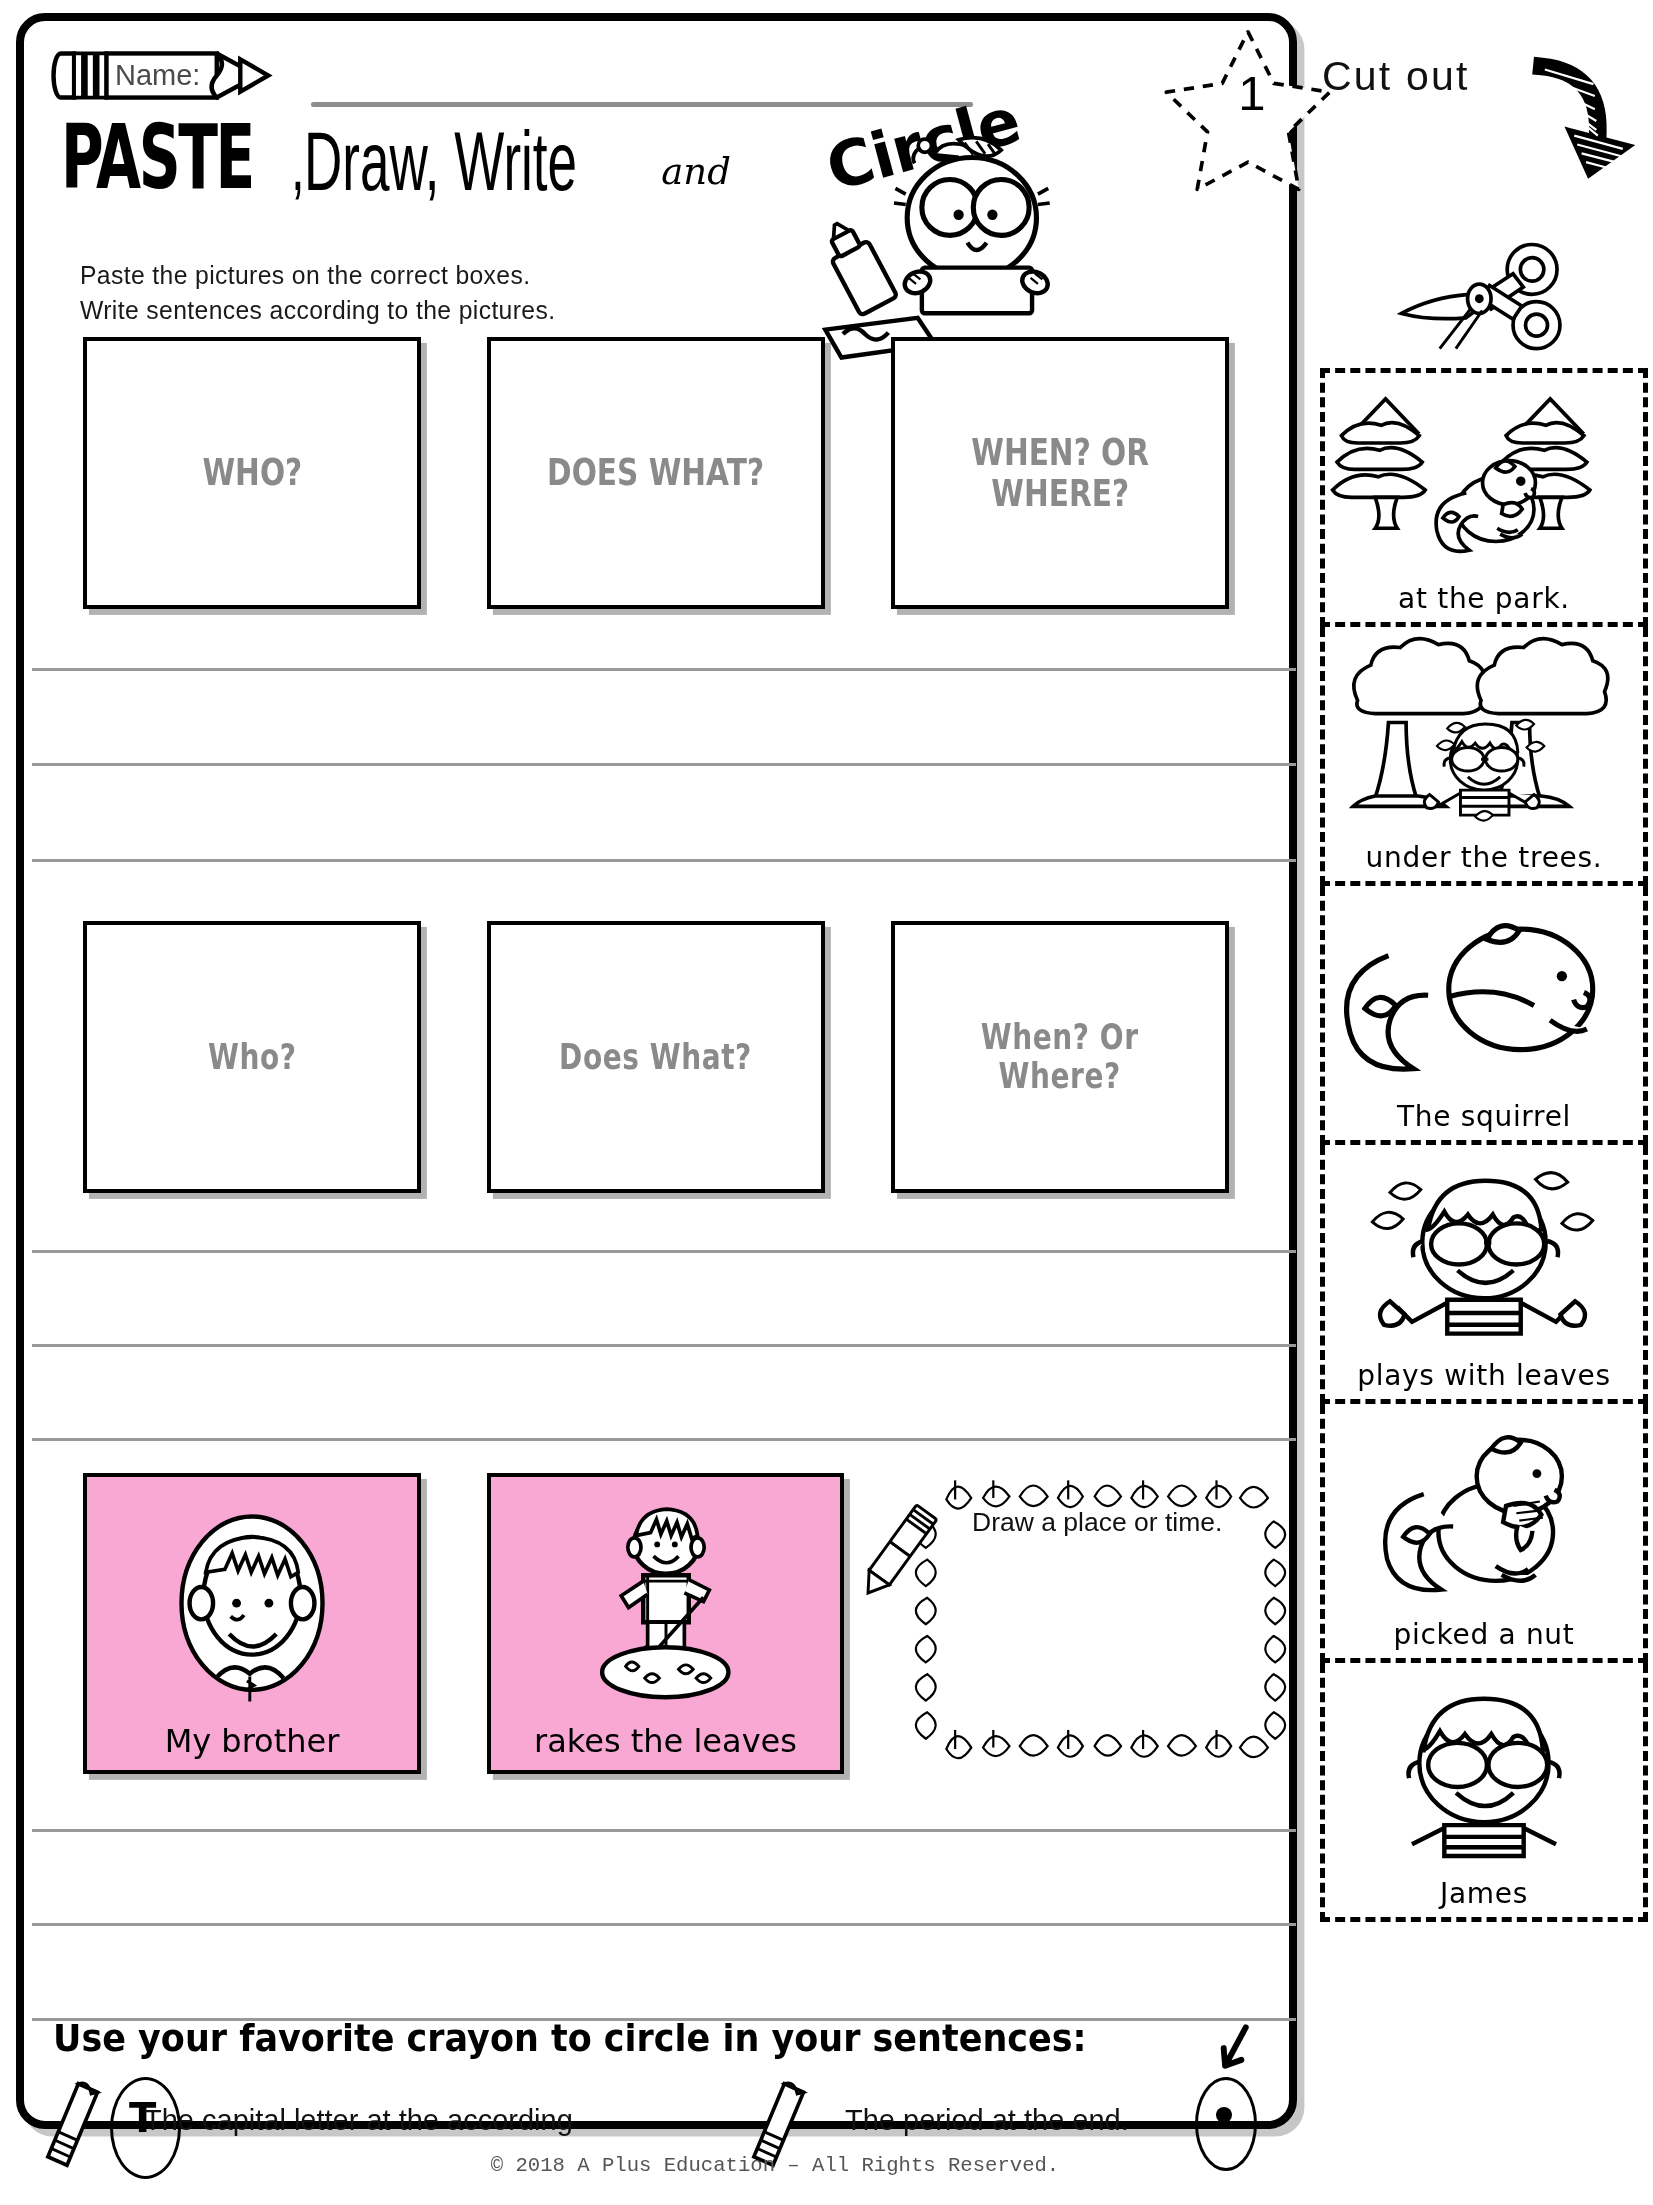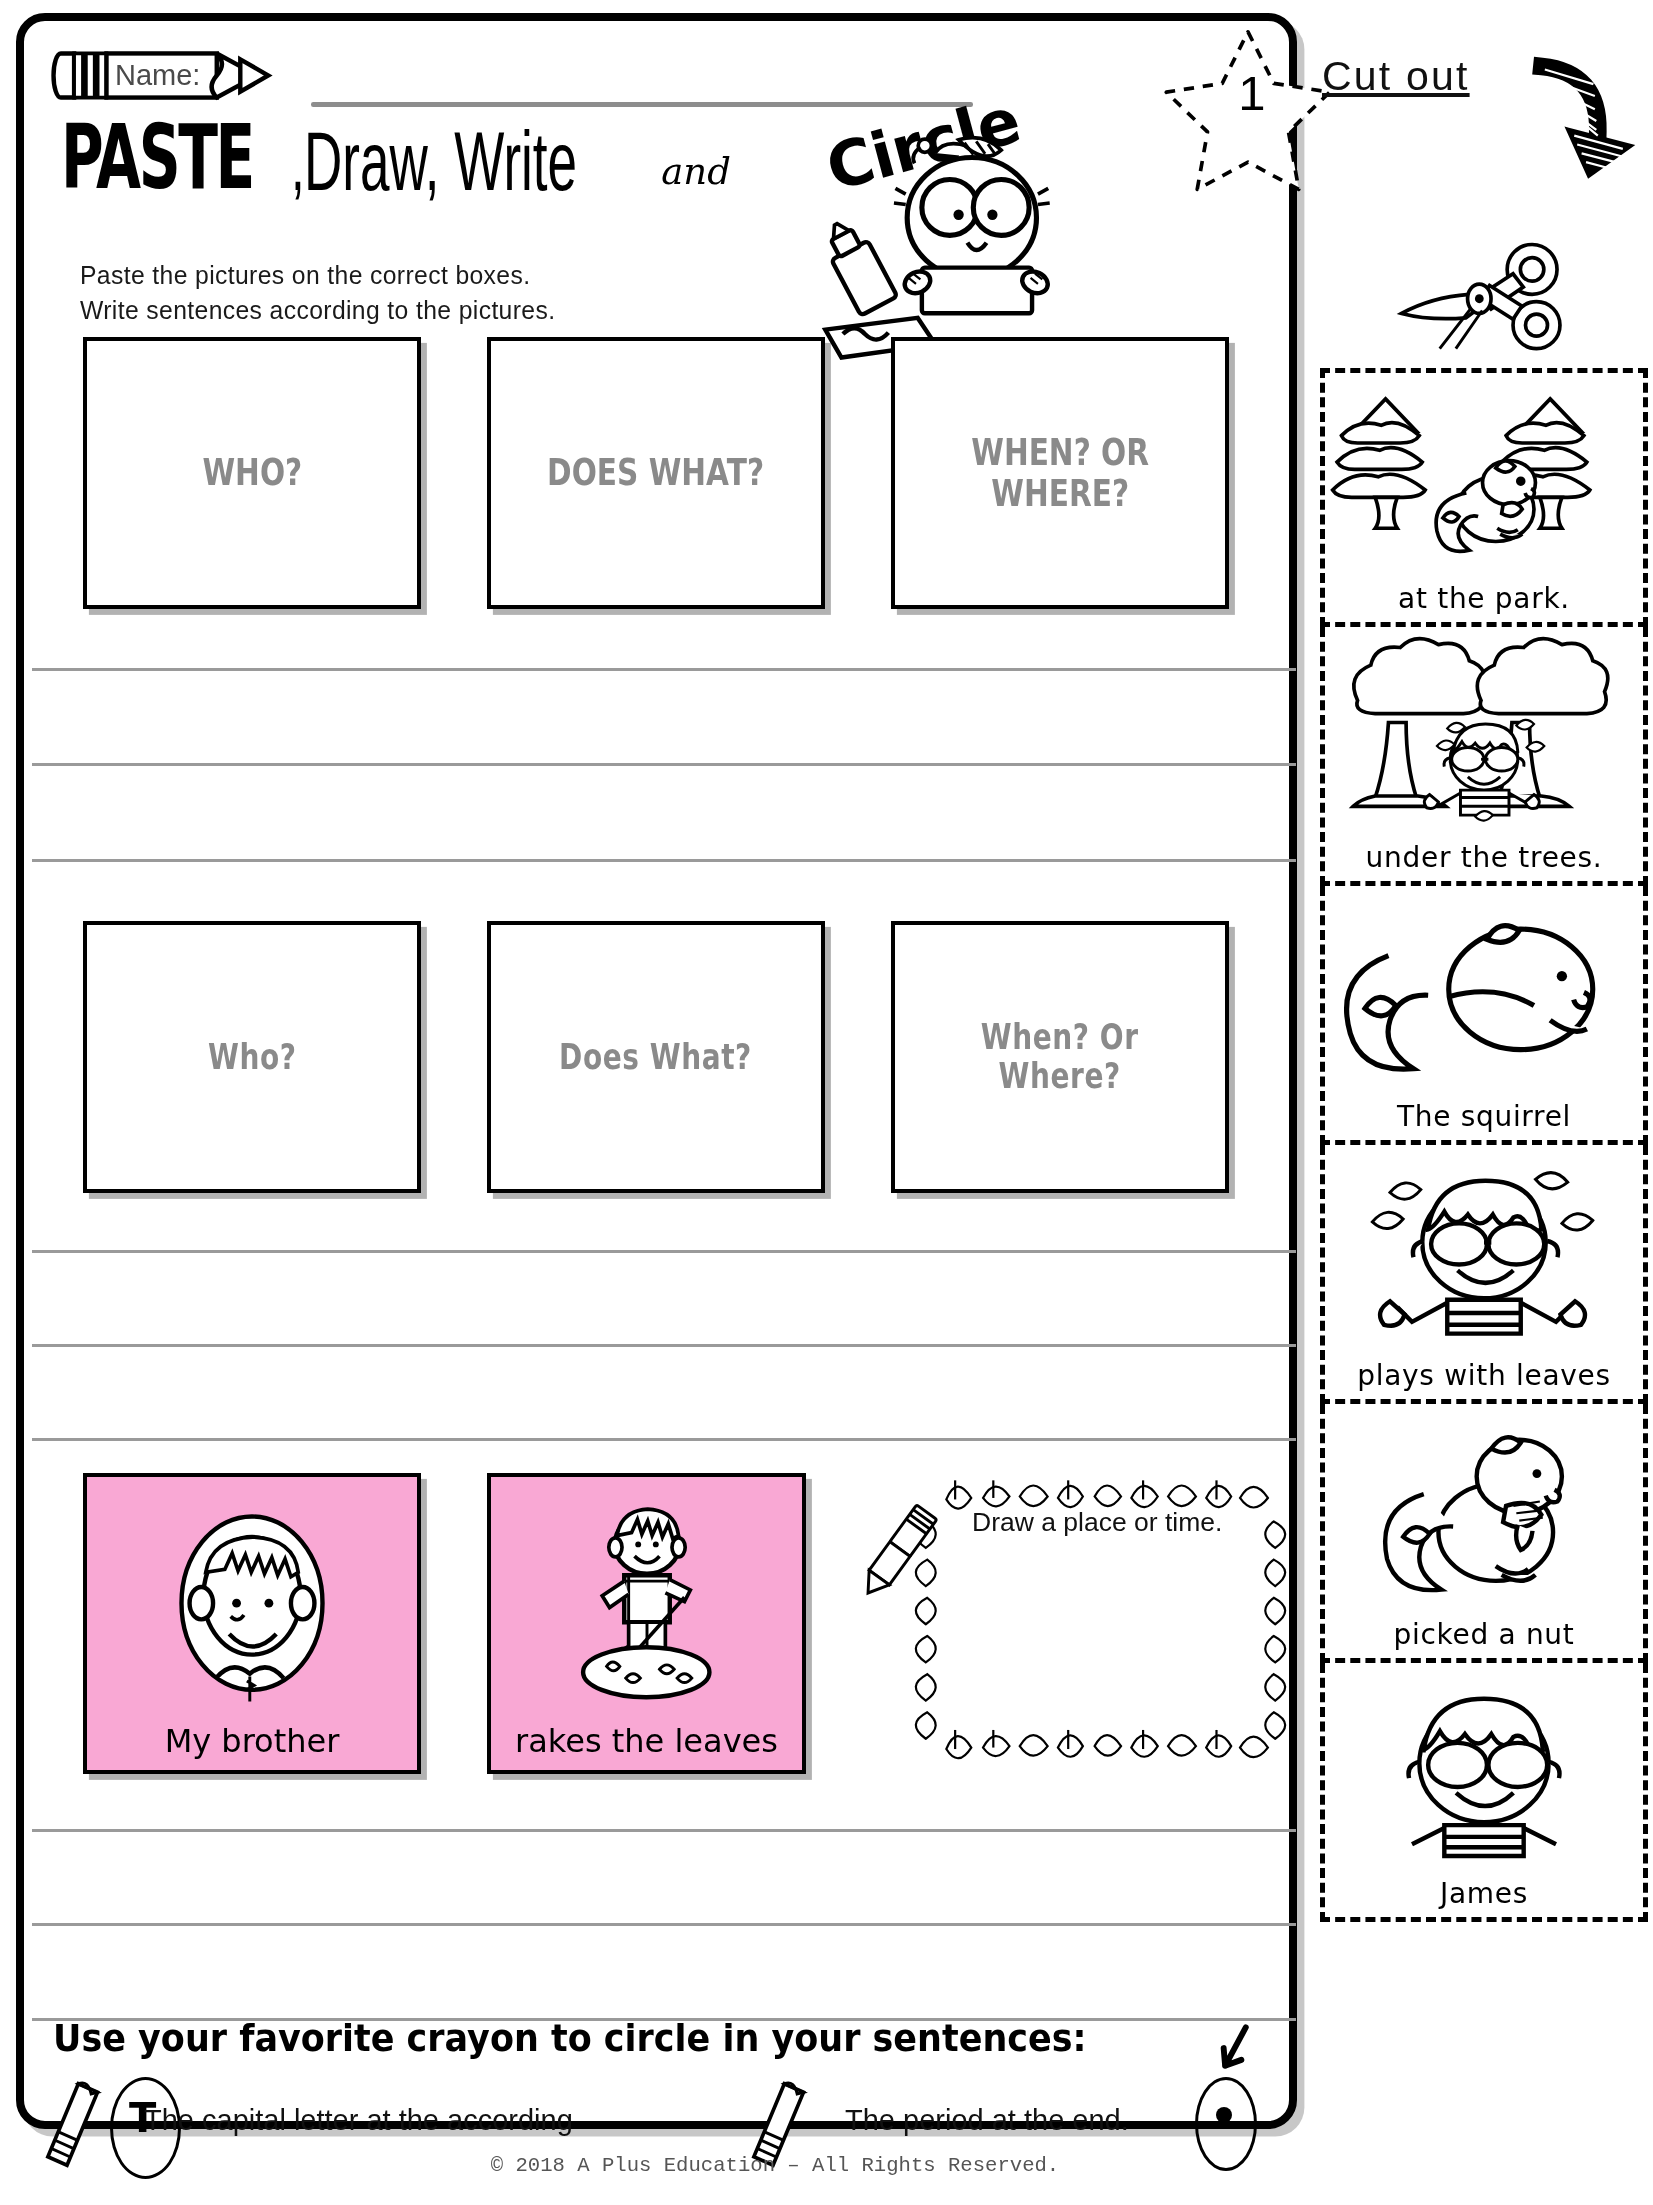--- a/index.html
+++ b/index.html
@@ -115,21 +115,20 @@
     position:absolute;border:3.7px solid #000;border-radius:50%;
   }
   .copyright{
     position:absolute;left:0;top:2154px;width:1550px;text-align:center;
     font-family:Liberation Mono, monospace;font-size:20.6px;color:#555;
   }
   .cut-title{
     position:absolute;left:1322px;top:53px;
     font-family:"Liberation Sans",sans-serif;font-size:41px;color:#111;
     letter-spacing:2.2px;
-    text-decoration:underline;
   }
   .cut-arrow{position:absolute;left:1536px;top:59px;width:103px;height:118px;}
   .scissors{position:absolute;left:1397px;top:243px;width:169px;height:110px;}
   .cards-wrap{
     position:absolute;left:1320px;top:368px;width:328px;height:1558px;
   }
   .ccard{
     position:relative;width:100%;box-sizing:border-box;
     border:5.1px dashed #000;border-top:none;
     display:flex;flex-direction:column;align-items:center;justify-content:flex-end;
@@ -252,21 +251,21 @@
         <circle cx="148" cy="150" r="6" fill="#000"></circle>
         <path d="M96 168 q10 10 18 -2" fill="none" stroke="#000" stroke-width="5"></path>
         <path d="M94 192 q32 34 64 0" fill="none" stroke="#000" stroke-width="6"></path>
         <path d="M76 252 q22 -26 46 -6 q24 -20 46 6" fill="#fff" stroke="#000" stroke-width="6"></path>
         <path d="M122 250 v34 M118 256 l10 6 l-10 6" fill="none" stroke="#000" stroke-width="4"></path>
       </svg>
     </div>
     <div class="cap">My brother</div>
   </div>
 
-  <div class="acard" style="left:463px;top:1452px;width:319px;height:301px;">
+  <div class="acard" style="left:463px;top:1452px;width:357px;height:301px;">
     <div class="pic">
       <svg width="184" height="213" viewBox="0 0 250 290">
         <ellipse cx="125" cy="70" rx="44" ry="40" fill="#fff" stroke="#000" stroke-width="6"></ellipse>
         <path d="M84 58 q6 -34 42 -36 q38 2 42 36 l-8 4 l-6 -20 l-8 18 l-6 -20 l-8 18 l-6 -20 l-8 18 l-6 -20 l-8 18 z" fill="#fff" stroke="#000" stroke-width="5"></path>
         <ellipse cx="82" cy="74" rx="9" ry="13" fill="#fff" stroke="#000" stroke-width="5"></ellipse>
         <ellipse cx="168" cy="74" rx="9" ry="13" fill="#fff" stroke="#000" stroke-width="5"></ellipse>
         <circle cx="113" cy="70" r="4" fill="#000"></circle>
           <circle cx="137" cy="70" r="4" fill="#000"></circle>
         <path d="M108 86 q18 18 34 0" fill="none" stroke="#000" stroke-width="5"></path>
         <path d="M94 112 h62 v64 h-62 z" fill="#fff" stroke="#000" stroke-width="6"></path>

